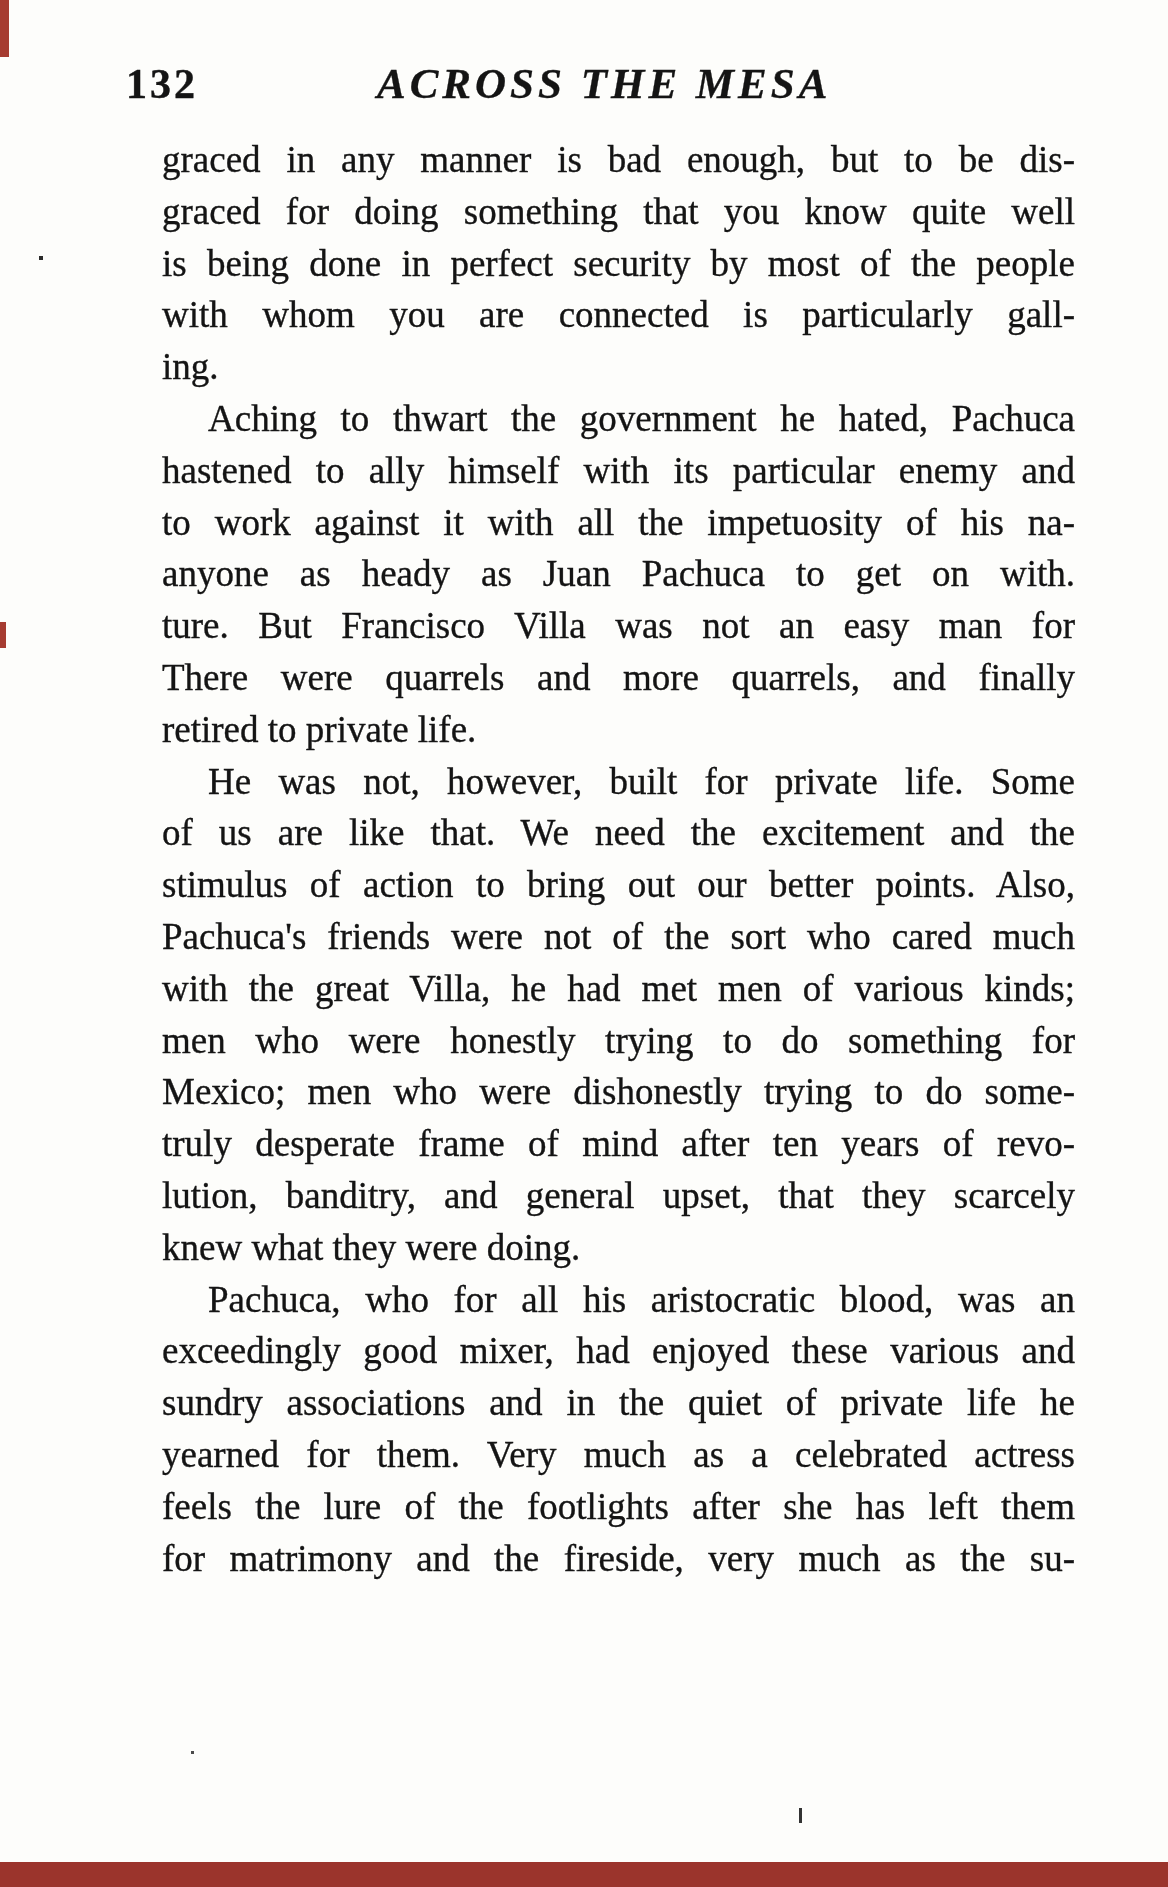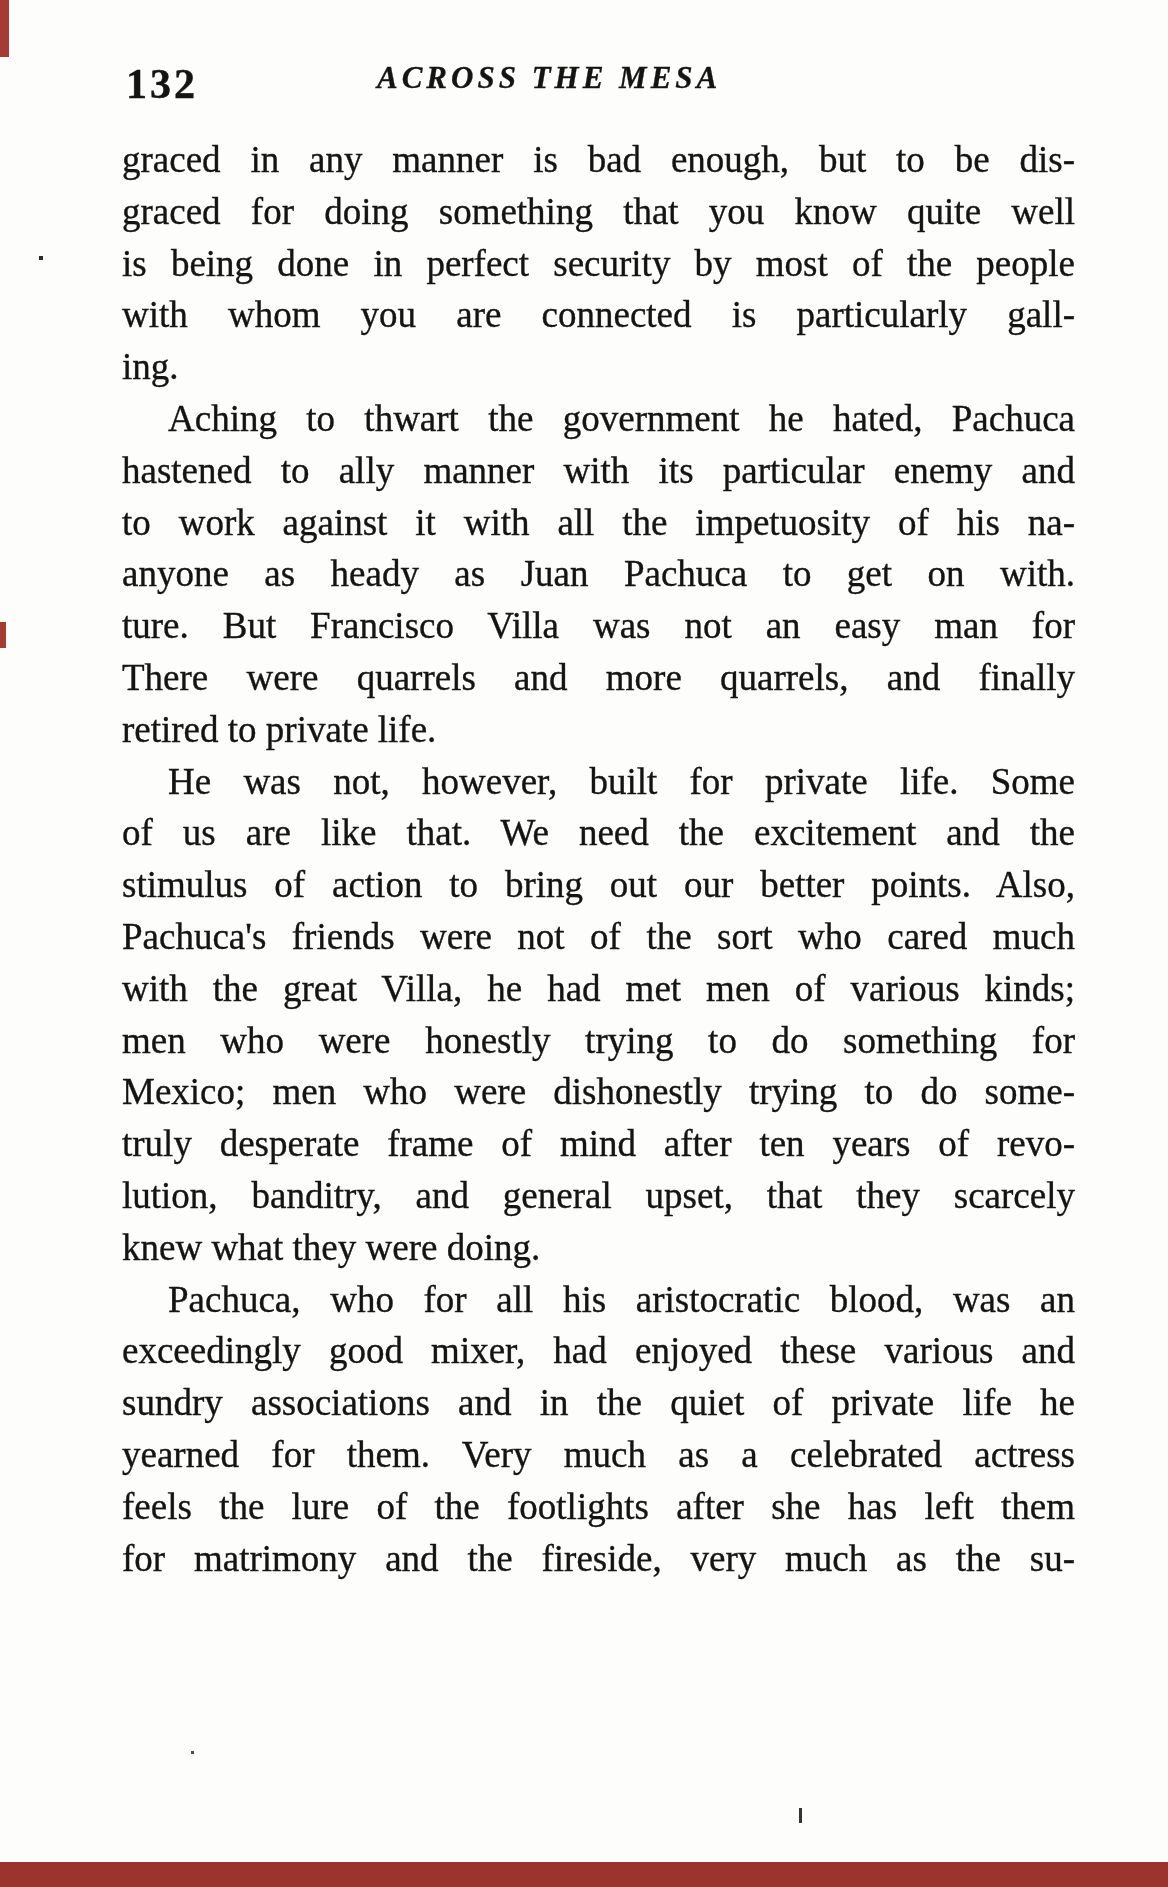--- a/index.html
+++ b/index.html
@@ -25,21 +25,21 @@
     font-size: 42px;
     font-weight: bold;
     letter-spacing: 3px;
     line-height: 1;
     -webkit-text-stroke: 0.4px #141414;
   }
   .running-title {
     position: absolute;
     left: 377px;
     top: 62px;
-    font-size: 31px;
+    font-size: 43px;
     font-style: italic;
     font-weight: bold;
     letter-spacing: 4px;
     line-height: 1;
     white-space: nowrap;
     -webkit-text-stroke: 0.3px #141414;
   }
   .textblock {
     position: absolute;
     left: 122px;
@@ -48,20 +48,21 @@
     font-size: 37px;
     line-height: 51.8px;
     -webkit-text-stroke: 0.35px #141414;
   }
   .para { margin: 0; }
   .line {
     text-align: justify;
     text-align-last: justify;
     height: 51.8px;
     overflow: visible;
+    margin-left: 40px;
   }
   .line.endpara { text-align-last: left; }
   .para.indent .line:first-child { text-indent: 46px; }
   .artifact {
     position: absolute;
   }
 </style>
 </head>
 <body>
 
@@ -73,21 +74,21 @@
   <div class="textblock">
       <div class="para">
         <div class="line">graced in any manner is bad enough, but to be dis-</div>
         <div class="line">graced for doing something that you know quite well</div>
         <div class="line">is being done in perfect security by most of the people</div>
         <div class="line">with whom you are connected is particularly gall-</div>
         <div class="line endpara">ing.</div>
       </div>
       <div class="para indent">
         <div class="line">Aching to thwart the government he hated, Pachuca</div>
-        <div class="line">hastened to ally manner with its particular enemy and</div>
+        <div class="line">hastened to ally himself with its particular enemy and</div>
         <div class="line">to work against it with all the impetuosity of his na-</div>
         <div class="line">anyone as heady as Juan Pachuca to get on with.</div>
         <div class="line">ture.  But Francisco Villa was not an easy man for</div>
         <div class="line">There were quarrels and more quarrels, and finally</div>
         <div class="line endpara">retired to private life.</div>
       </div>
       <div class="para indent">
         <div class="line">He was not, however, built for private life.  Some</div>
         <div class="line">of us are like that.  We need the excitement and the</div>
         <div class="line">stimulus of action to bring out our better points.  Also,</div>

